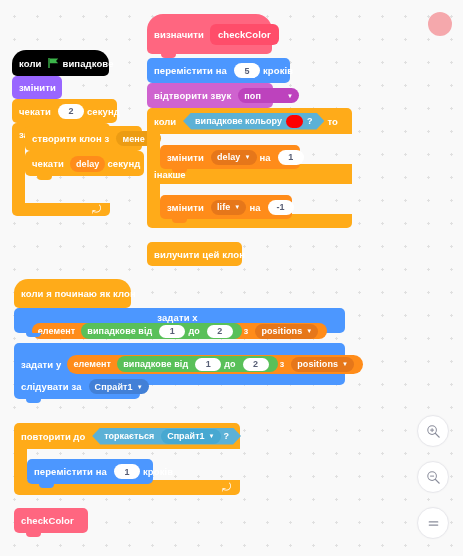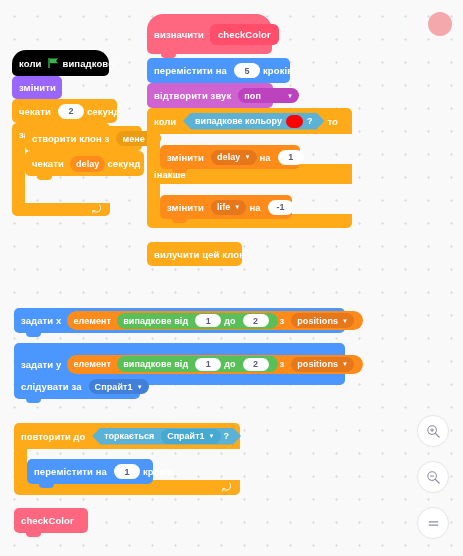--- a/index.html
+++ b/index.html
@@ -252,22 +252,26 @@
     </span>
     <span class="lbl">на</span>
     <span class="oval">-1</span>
     <span class="notch"></span>
   </div>
 
   <div class="blk c-control" style="left:147px;top:242px;width:95px;height:24px;text-align:center;">
     <span class="lbl">вилучити цей клон</span>
   </div>
 
-
-  <div class="blk c-motion" style="left:14px;top:308px;width:331px;height:25px;">
+  <div class="blk hat c-control" style="left:14px;top:279px;width:117px;height:29px;">
+    <span class="lbl">коли я починаю як клон</span>
+    <span class="notch"></span>
+  </div>
+
+  <div class="blk c-motion" style="left:14px;top:308px;width:331px;height:25px;flex-direction:column;">
     <span class="lbl">задати х</span>
     <span class="reporter c-data" style="height:19px;border-radius:10px;">
       <span class="lbl">елемент</span>
       <span class="reporter c-operator" style="height:16px;border-radius:8px;">
         <span class="lbl">випадкове від</span>
         <span class="oval" style="height:13px;">1</span>
         <span class="lbl">до</span>
         <span class="oval" style="height:13px;">2</span>
       </span>
       <span class="lbl">з</span>

